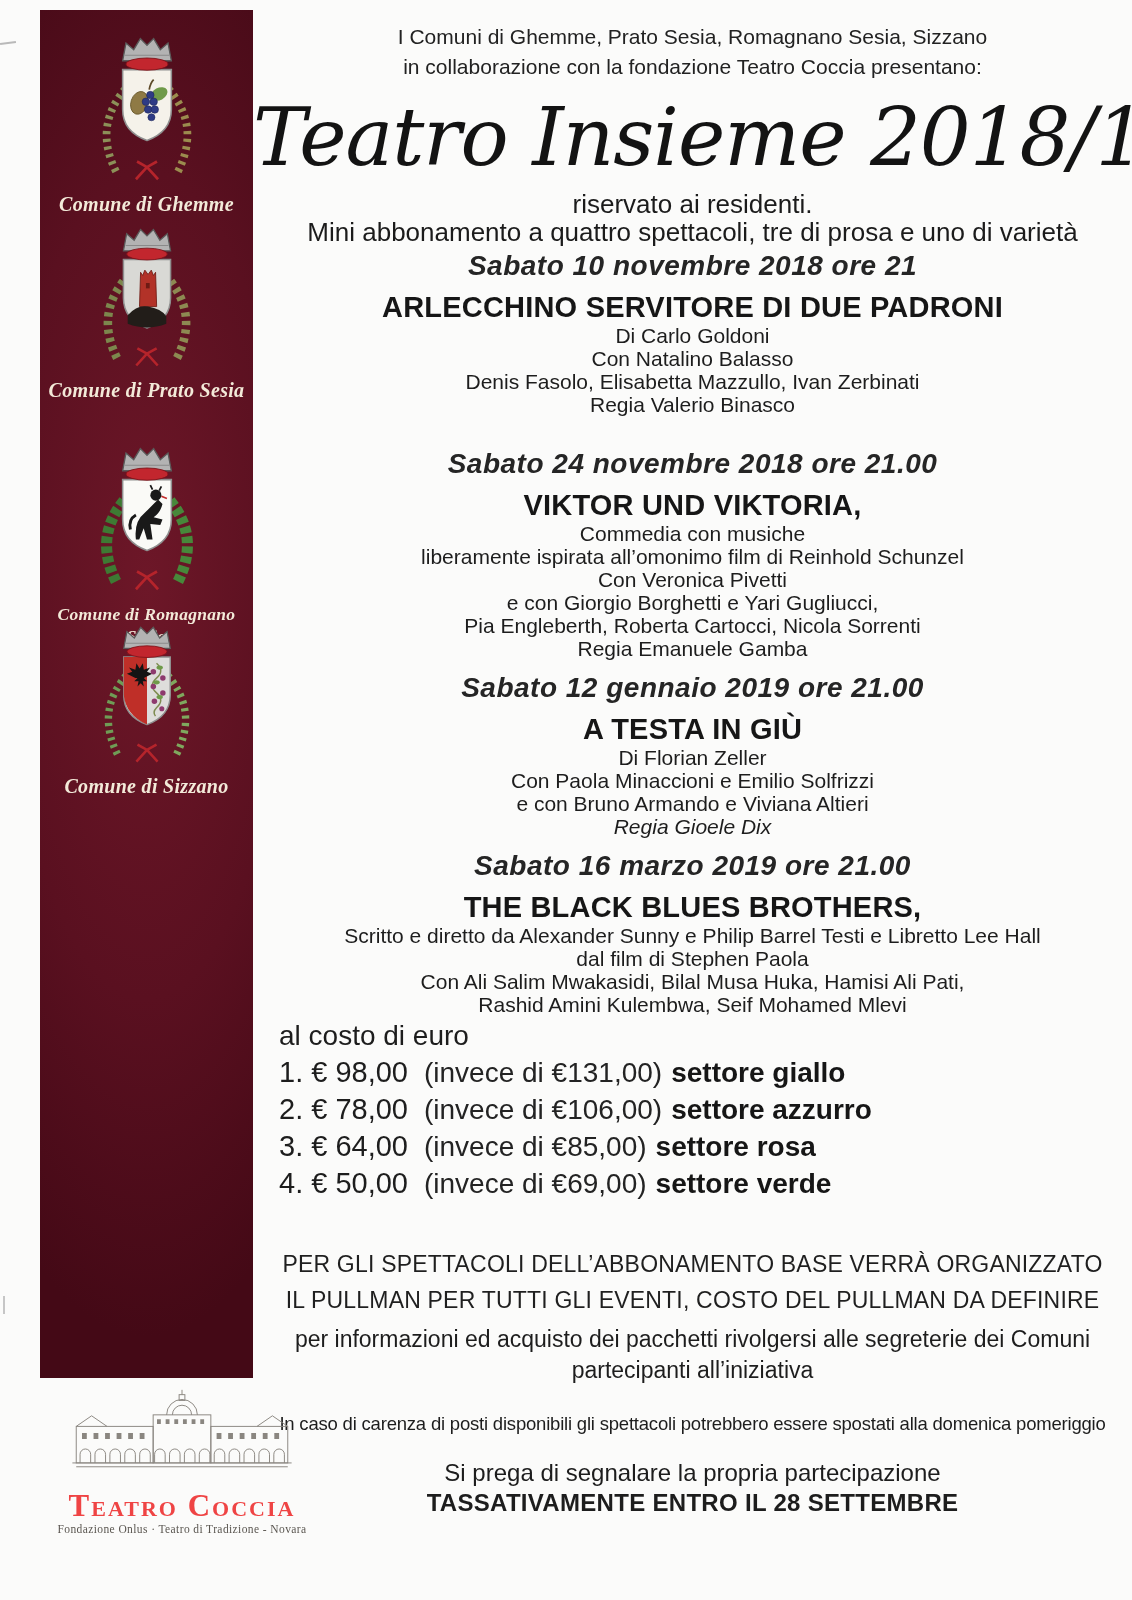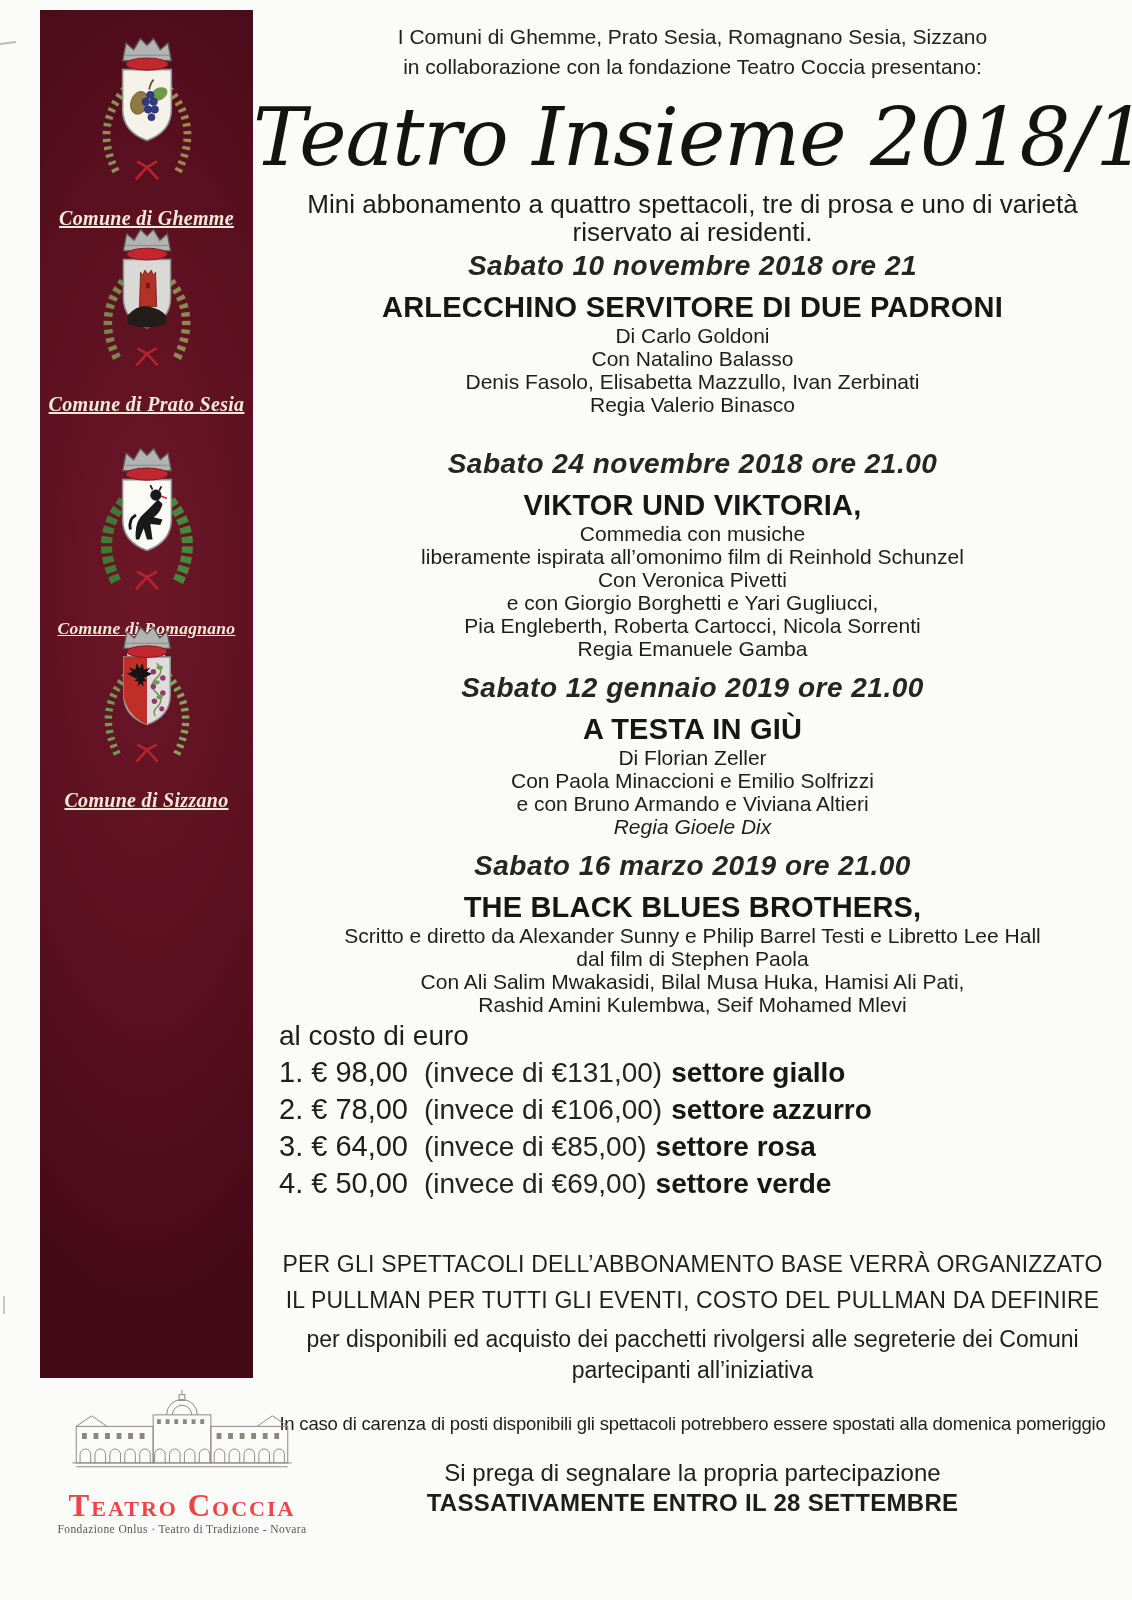--- a/index.html
+++ b/index.html
@@ -10,21 +10,21 @@
   .mark1{position:absolute;left:0;top:42px;width:16px;height:2px;background:#b9b9b9;transform:rotate(-8deg);}
   .mark2{position:absolute;left:3px;top:1296px;width:2px;height:18px;background:#c6c6c6;}
 
   
   .sidebar{position:absolute;left:40px;top:10px;width:213px;height:1368px;
            background:radial-gradient(120% 55% at 50% 42%, #6d1728 0%, #5a1020 55%, #440916 100%);}
   .crest-block{position:absolute;left:0;width:100%;text-align:center;}
   .cb1{top:22px;} .cb2{top:213px;} .cb3{top:432px;} .cb4{top:611px;}
   .crest-svg{display:block;margin:0 auto;}
   .crest-label{font-family:"Liberation Serif",serif;font-style:italic;font-weight:bold;
-               color:#f3ead9;font-size:20px;line-height:22px;margin-top:20px;letter-spacing:.3px;text-decoration:underline;}
+               color:#f3ead9;font-size:20px;line-height:22px;margin-top:6px;letter-spacing:.3px;}
   .crest-label.long{font-size:17.5px;}
 
   
   .sec{position:absolute;left:253px;width:879px;text-align:center;}
   .top-block{top:22px;}
   .hdr{font-size:21px;line-height:30px;color:#222;}
   .script-title{margin:4px 0 0;font-family:"DejaVu Serif",serif;font-style:italic;font-weight:normal;
                 font-size:80px;line-height:104px;letter-spacing:-1px;color:#131313;white-space:nowrap;}
   .subtitle{font-size:26px;line-height:28px;color:#1b1b1b;}
 
@@ -157,22 +157,22 @@
         <use href="#bow"></use>
       </svg>
       <div class="crest-label">Comune di Sizzano</div>
     </div>
   </aside>
 
   <section class="sec top-block">
     <div class="hdr">I Comuni di Ghemme, Prato Sesia, Romagnano Sesia, Sizzano</div>
     <div class="hdr">in collaborazione con la fondazione Teatro Coccia presentano:</div>
     <h1 class="script-title">Teatro Insieme 2018/19</h1>
+    <div class="subtitle">riservato ai residenti.</div>
     <div class="subtitle">Mini abbonamento a quattro spettacoli, tre di prosa e uno di varietà</div>
-    <div class="subtitle">riservato ai residenti.</div>
   </section>
 
   <section class="sec show1">
     <div class="show-date">Sabato 10 novembre 2018 ore 21</div>
     <h2 class="show-title">ARLECCHINO SERVITORE DI DUE PADRONI</h2>
     <div class="cast-line">Di Carlo Goldoni</div>
     <div class="cast-line">Con Natalino Balasso</div>
     <div class="cast-line">Denis Fasolo, Elisabetta Mazzullo, Ivan Zerbinati</div>
     <div class="cast-line">Regia Valerio Binasco</div>
   </section>
@@ -229,21 +229,21 @@
       <span class="sector">settore verde</span>
     </div>
   </section>
 
   <section class="sec pullman">
     <div>PER GLI SPETTACOLI DELL’ABBONAMENTO BASE VERRÀ ORGANIZZATO</div>
     <div>IL PULLMAN PER TUTTI GLI EVENTI, COSTO DEL PULLMAN DA DEFINIRE</div>
   </section>
 
   <section class="sec info">
-    <div>per disponibili ed acquisto dei pacchetti rivolgersi alle segreterie dei Comuni</div>
+    <div>per informazioni ed acquisto dei pacchetti rivolgersi alle segreterie dei Comuni</div>
     <div>partecipanti all’iniziativa</div>
   </section>
 
   <section class="sec notice">
     <div>In caso di carenza di posti disponibili gli spettacoli potrebbero essere spostati alla domenica pomeriggio</div>
   </section>
 
   <section class="sec participation">
     <div class="participation-note">Si prega di segnalare la propria partecipazione</div>
     <div class="participation-deadline">TASSATIVAMENTE ENTRO IL 28 SETTEMBRE</div>

